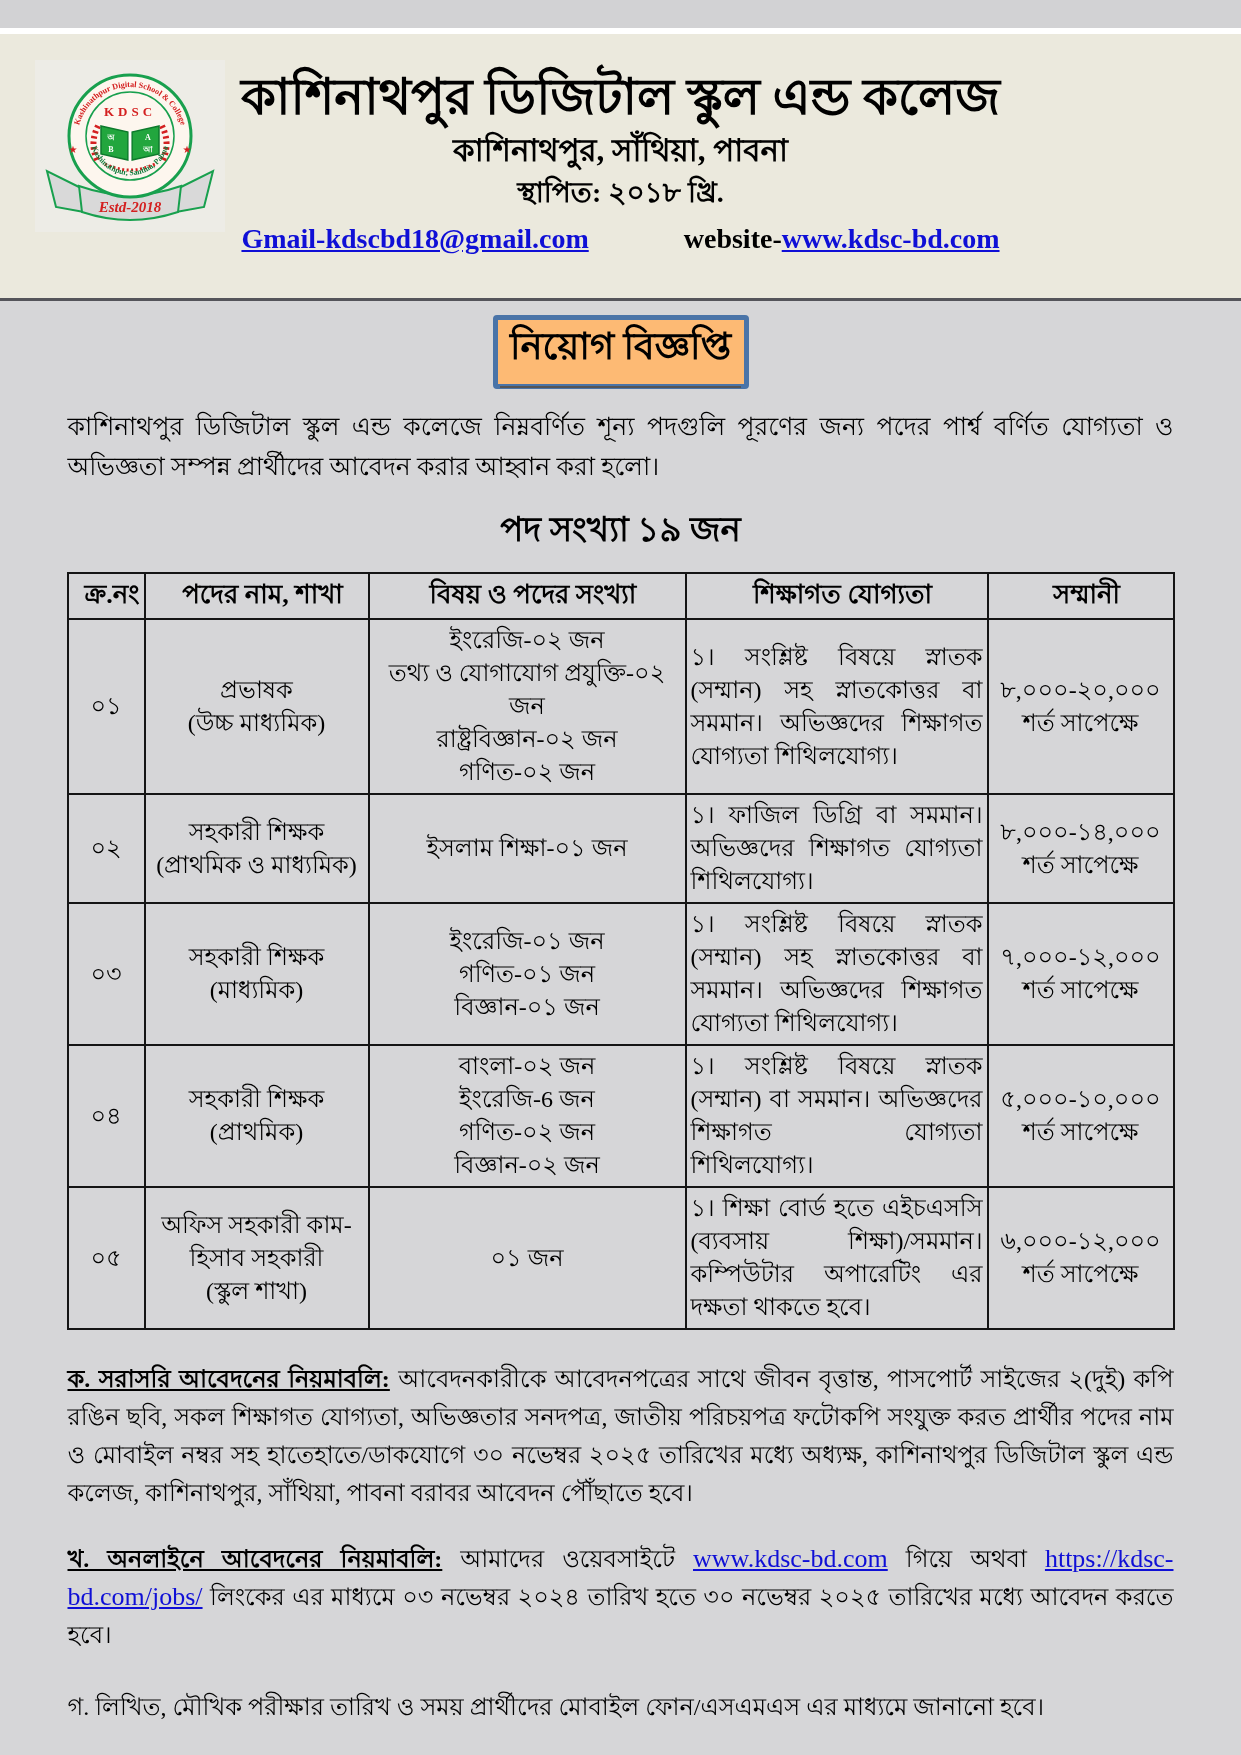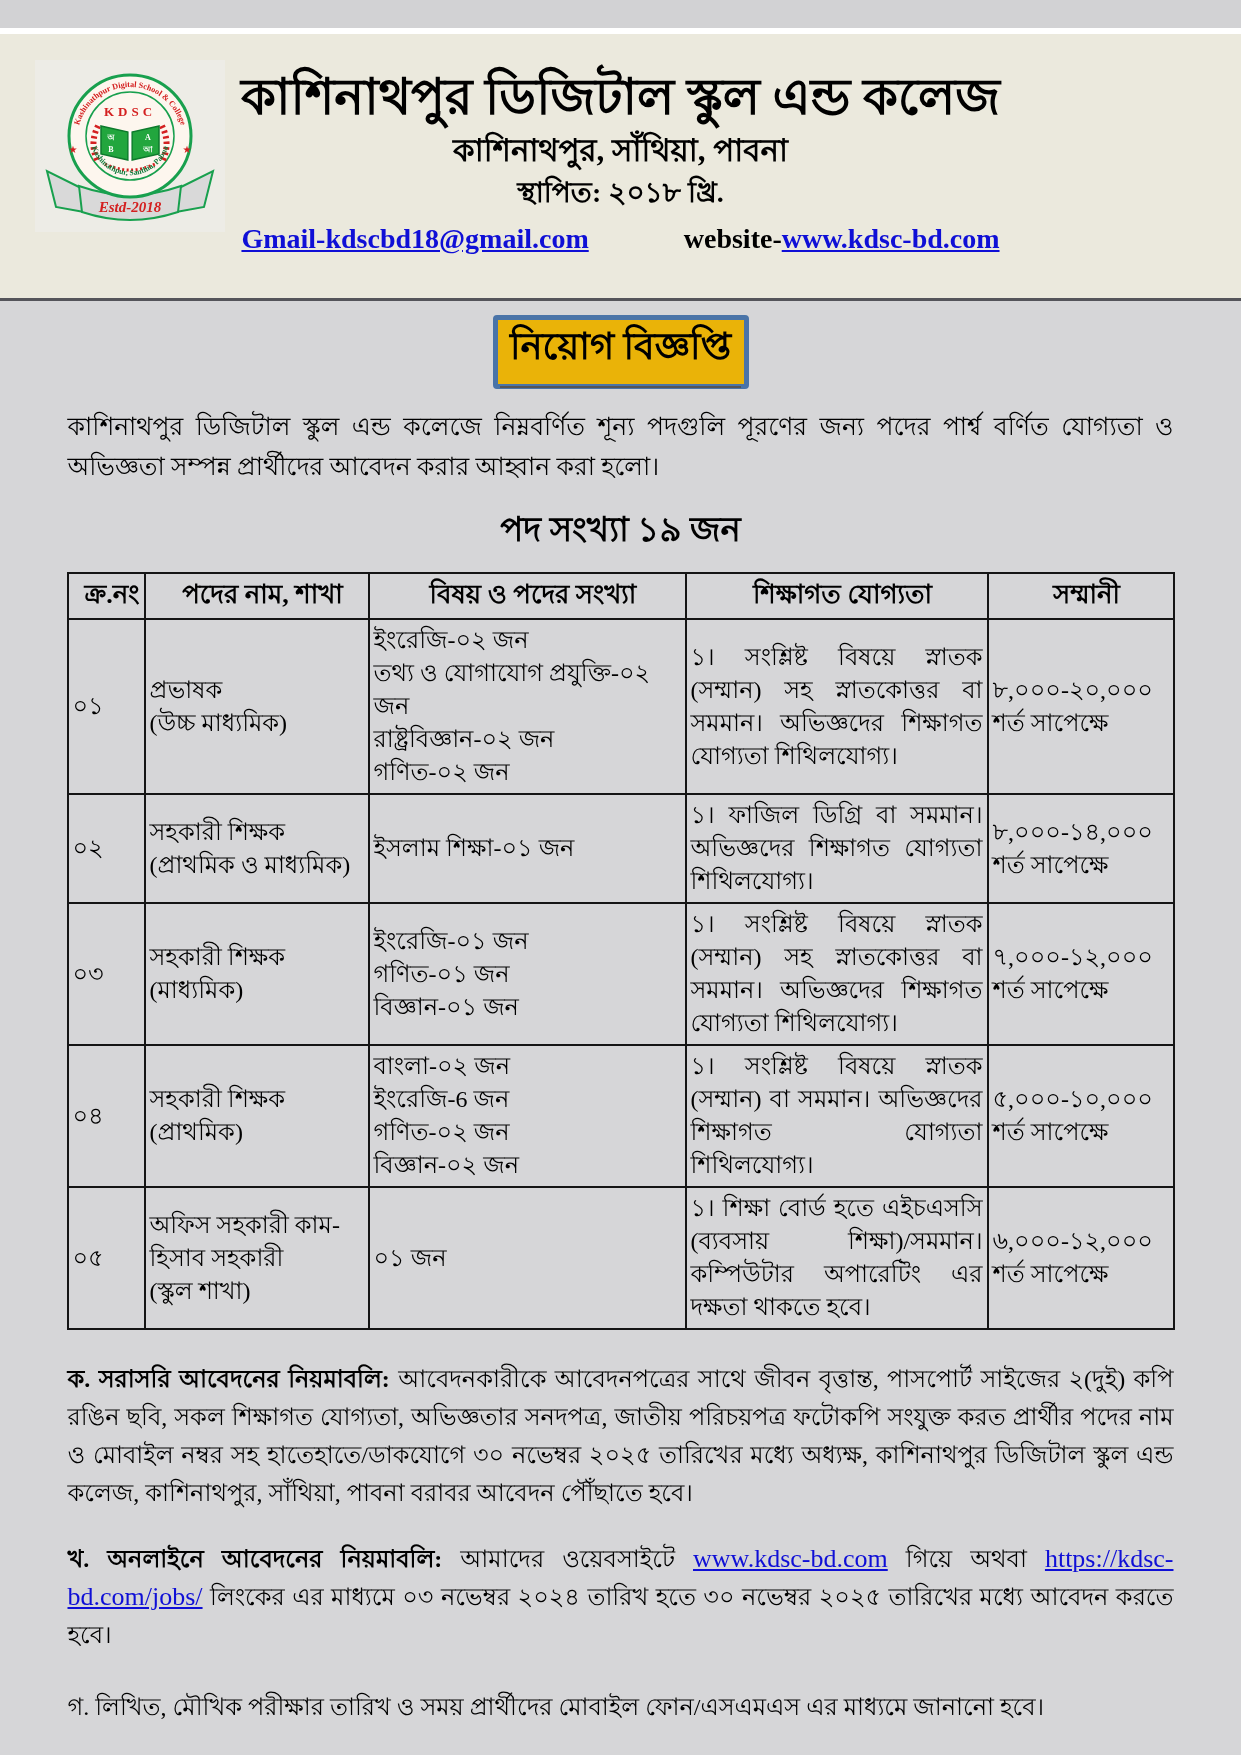--- a/index.html
+++ b/index.html
@@ -19,38 +19,38 @@
   .contact-line a { cursor:pointer; }
   .email-link { color:#0f0fd6; text-decoration:underline; margin-right:95px; }
   .website-prefix { color:#000; }
   .website-link { color:#0f0fd6; text-decoration:underline; }
 
   .section-divider { height:3px; background:#54545a; }
 
   .body-section { background:#d6d6d8; }
 
   .notice-badge { width:256px; height:74px; margin:14px auto 0; border:5px solid #4a74a8; border-radius:4px;
-                  display:flex; align-items:center; justify-content:center; background:#eab308; }
+                  display:flex; align-items:center; justify-content:center; background:#fdba74; }
   .notice-badge span { font-size:37px; font-weight:bold; border-bottom:2px solid #555; padding:0 10px 6px; }
 
   .intro-text { width:1106px; margin:18px auto 14px; font-size:25px; line-height:40px; text-align:justify; }
 
   .posts-heading { font-size:34px; font-weight:bold; text-align:center; margin:16px 0 12px; }
 
   table.vacancy { width:1106px; margin:0 auto; border-collapse:collapse; table-layout:fixed; }
   table.vacancy th, table.vacancy td { border:2px solid #151515; vertical-align:middle; }
   table.vacancy th { font-size:26px; font-weight:bold; height:44px; text-align:center;padding-left:12px; }
   table.vacancy td { font-size:24px; line-height:33px; padding:4px 4px; }
   col.c1{width:77px;} col.c2{width:224px;} col.c3{width:317px;} col.c4{width:302px;} col.c5{width:186px;}
-  td.c-serial, td.c-post, td.c-subjects, td.c-salary { text-align:left; white-space:pre-line; }
+  td.c-serial, td.c-post, td.c-subjects, td.c-salary { text-align:center; white-space:pre-line; }
   td.c-qual { text-align:justify; padding:4px 12px; }
   tr.r1{height:130px;} tr.r2{height:102px;} tr.r3{height:136px;} tr.r4{height:142px;} tr.r5{height:134px;}
 
   .para { width:1106px; margin:30px auto 0; font-size:24px; line-height:38px; text-align:justify; }
-  .para b { font-weight:bold; }
+  .para b { font-weight:bold;text-decoration:underline; }
   .para .inline-link { color:#0f0fd6; text-decoration:underline; font-family:"Liberation Serif","DejaVu Serif",serif; font-size:26px; }
   .para-b { margin-top:28px; }
   .para-c { margin-top:34px; text-align:left; }
 </style>
 </head>
 <body>
 
 <div class="page">
 
   <div class="top-band"></div>

